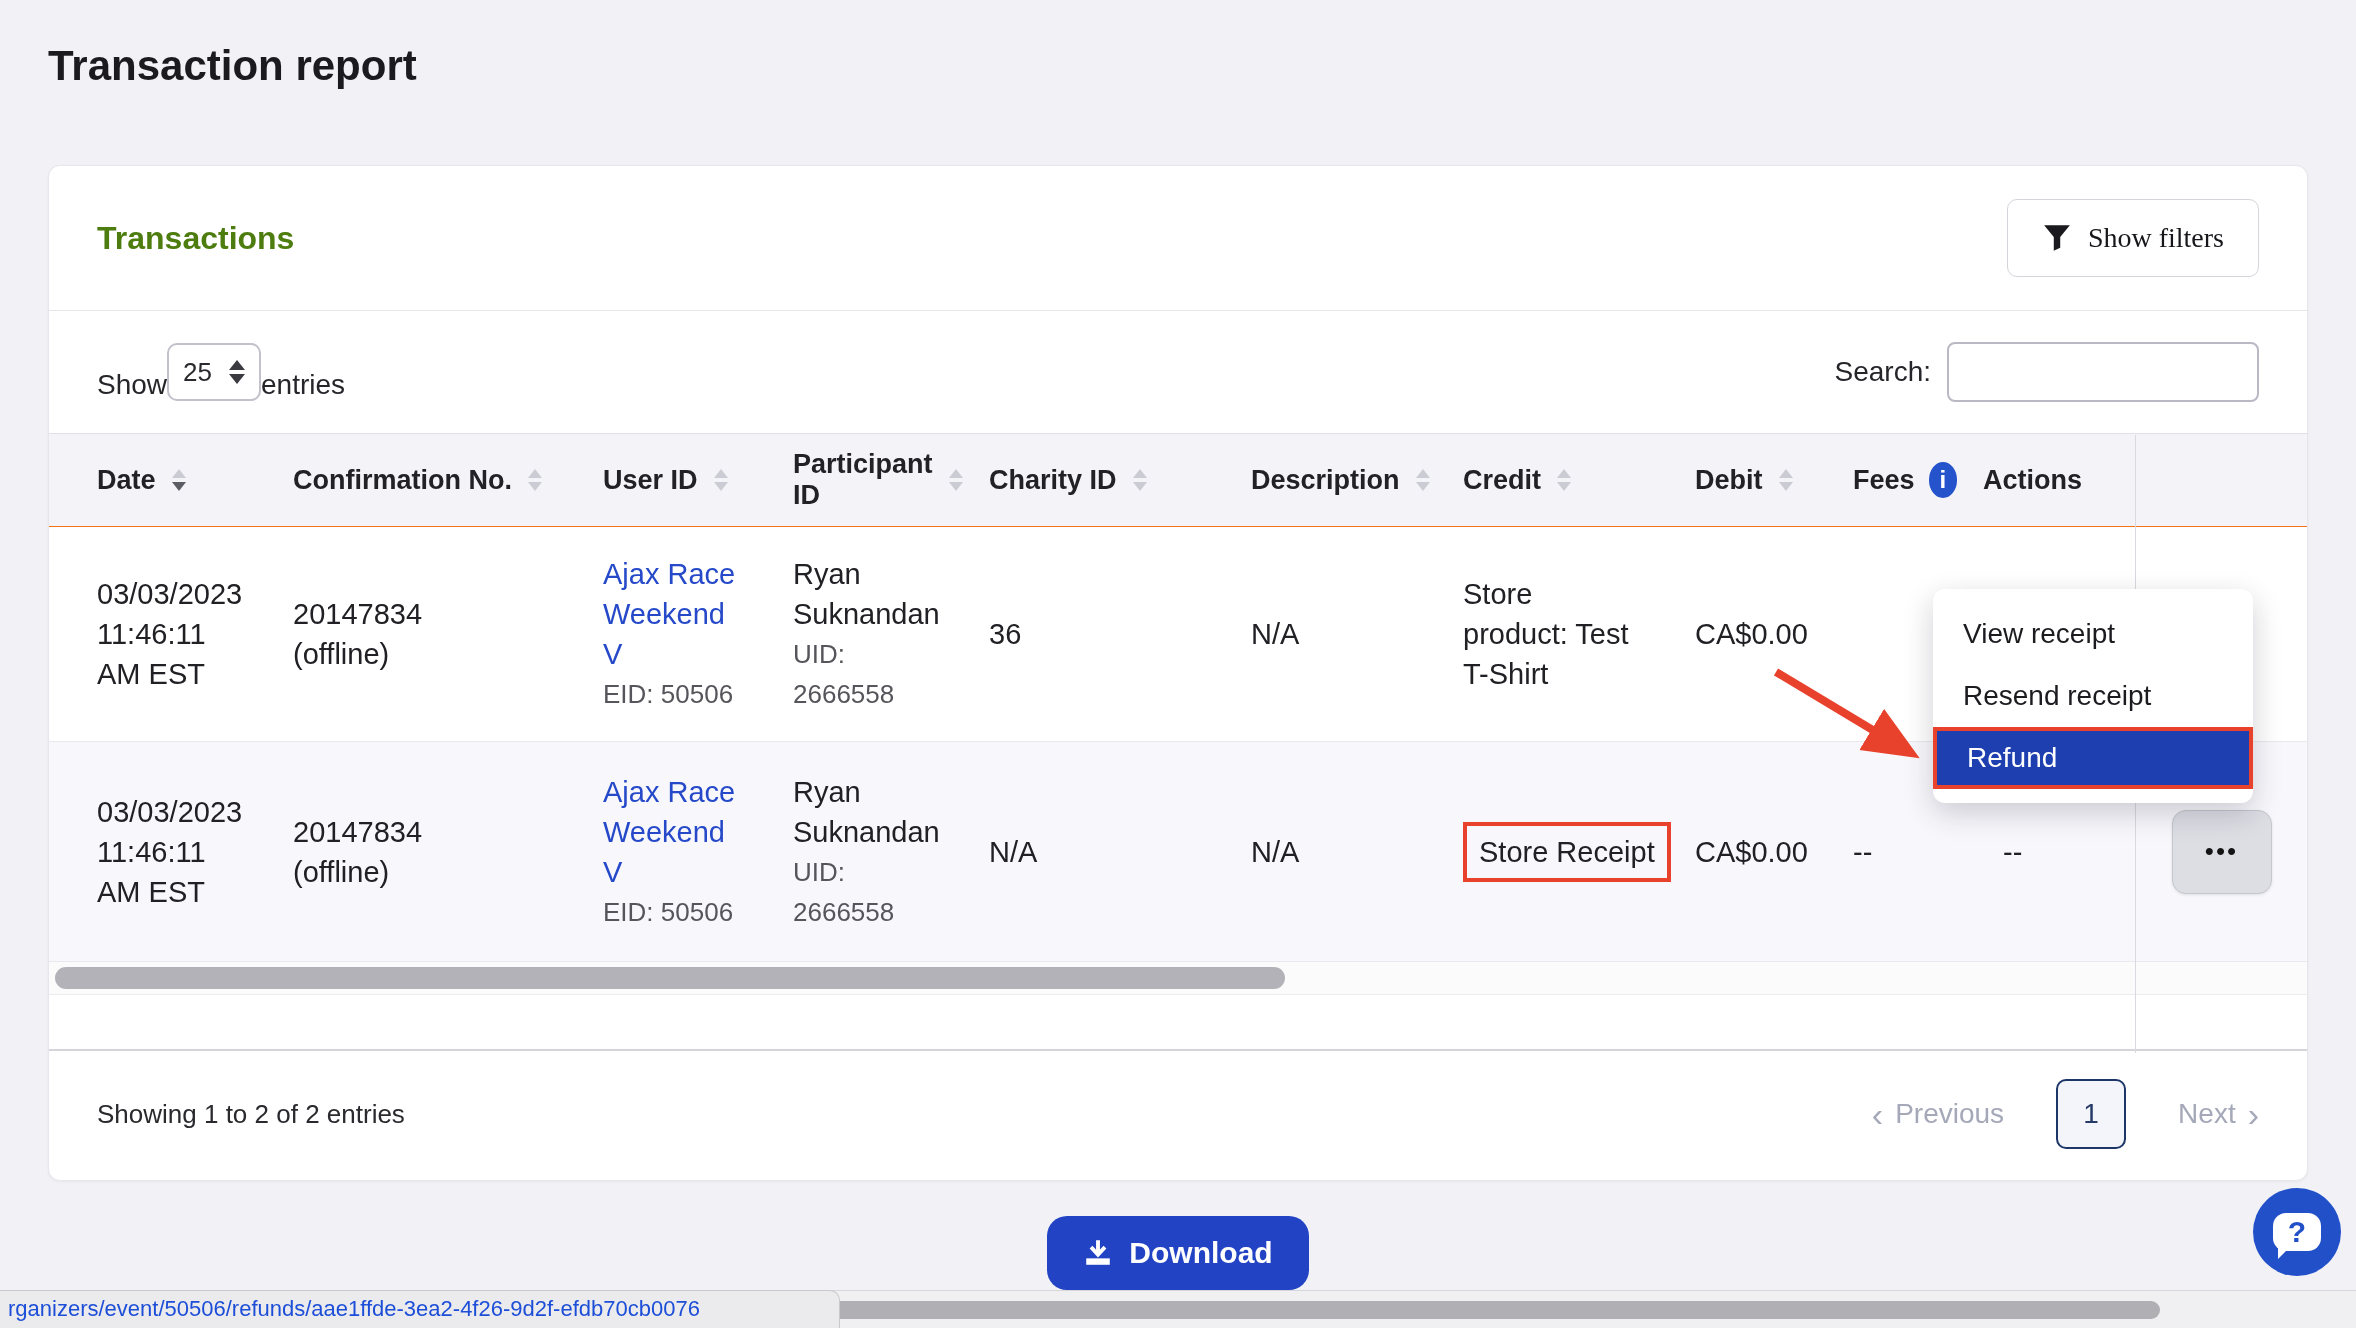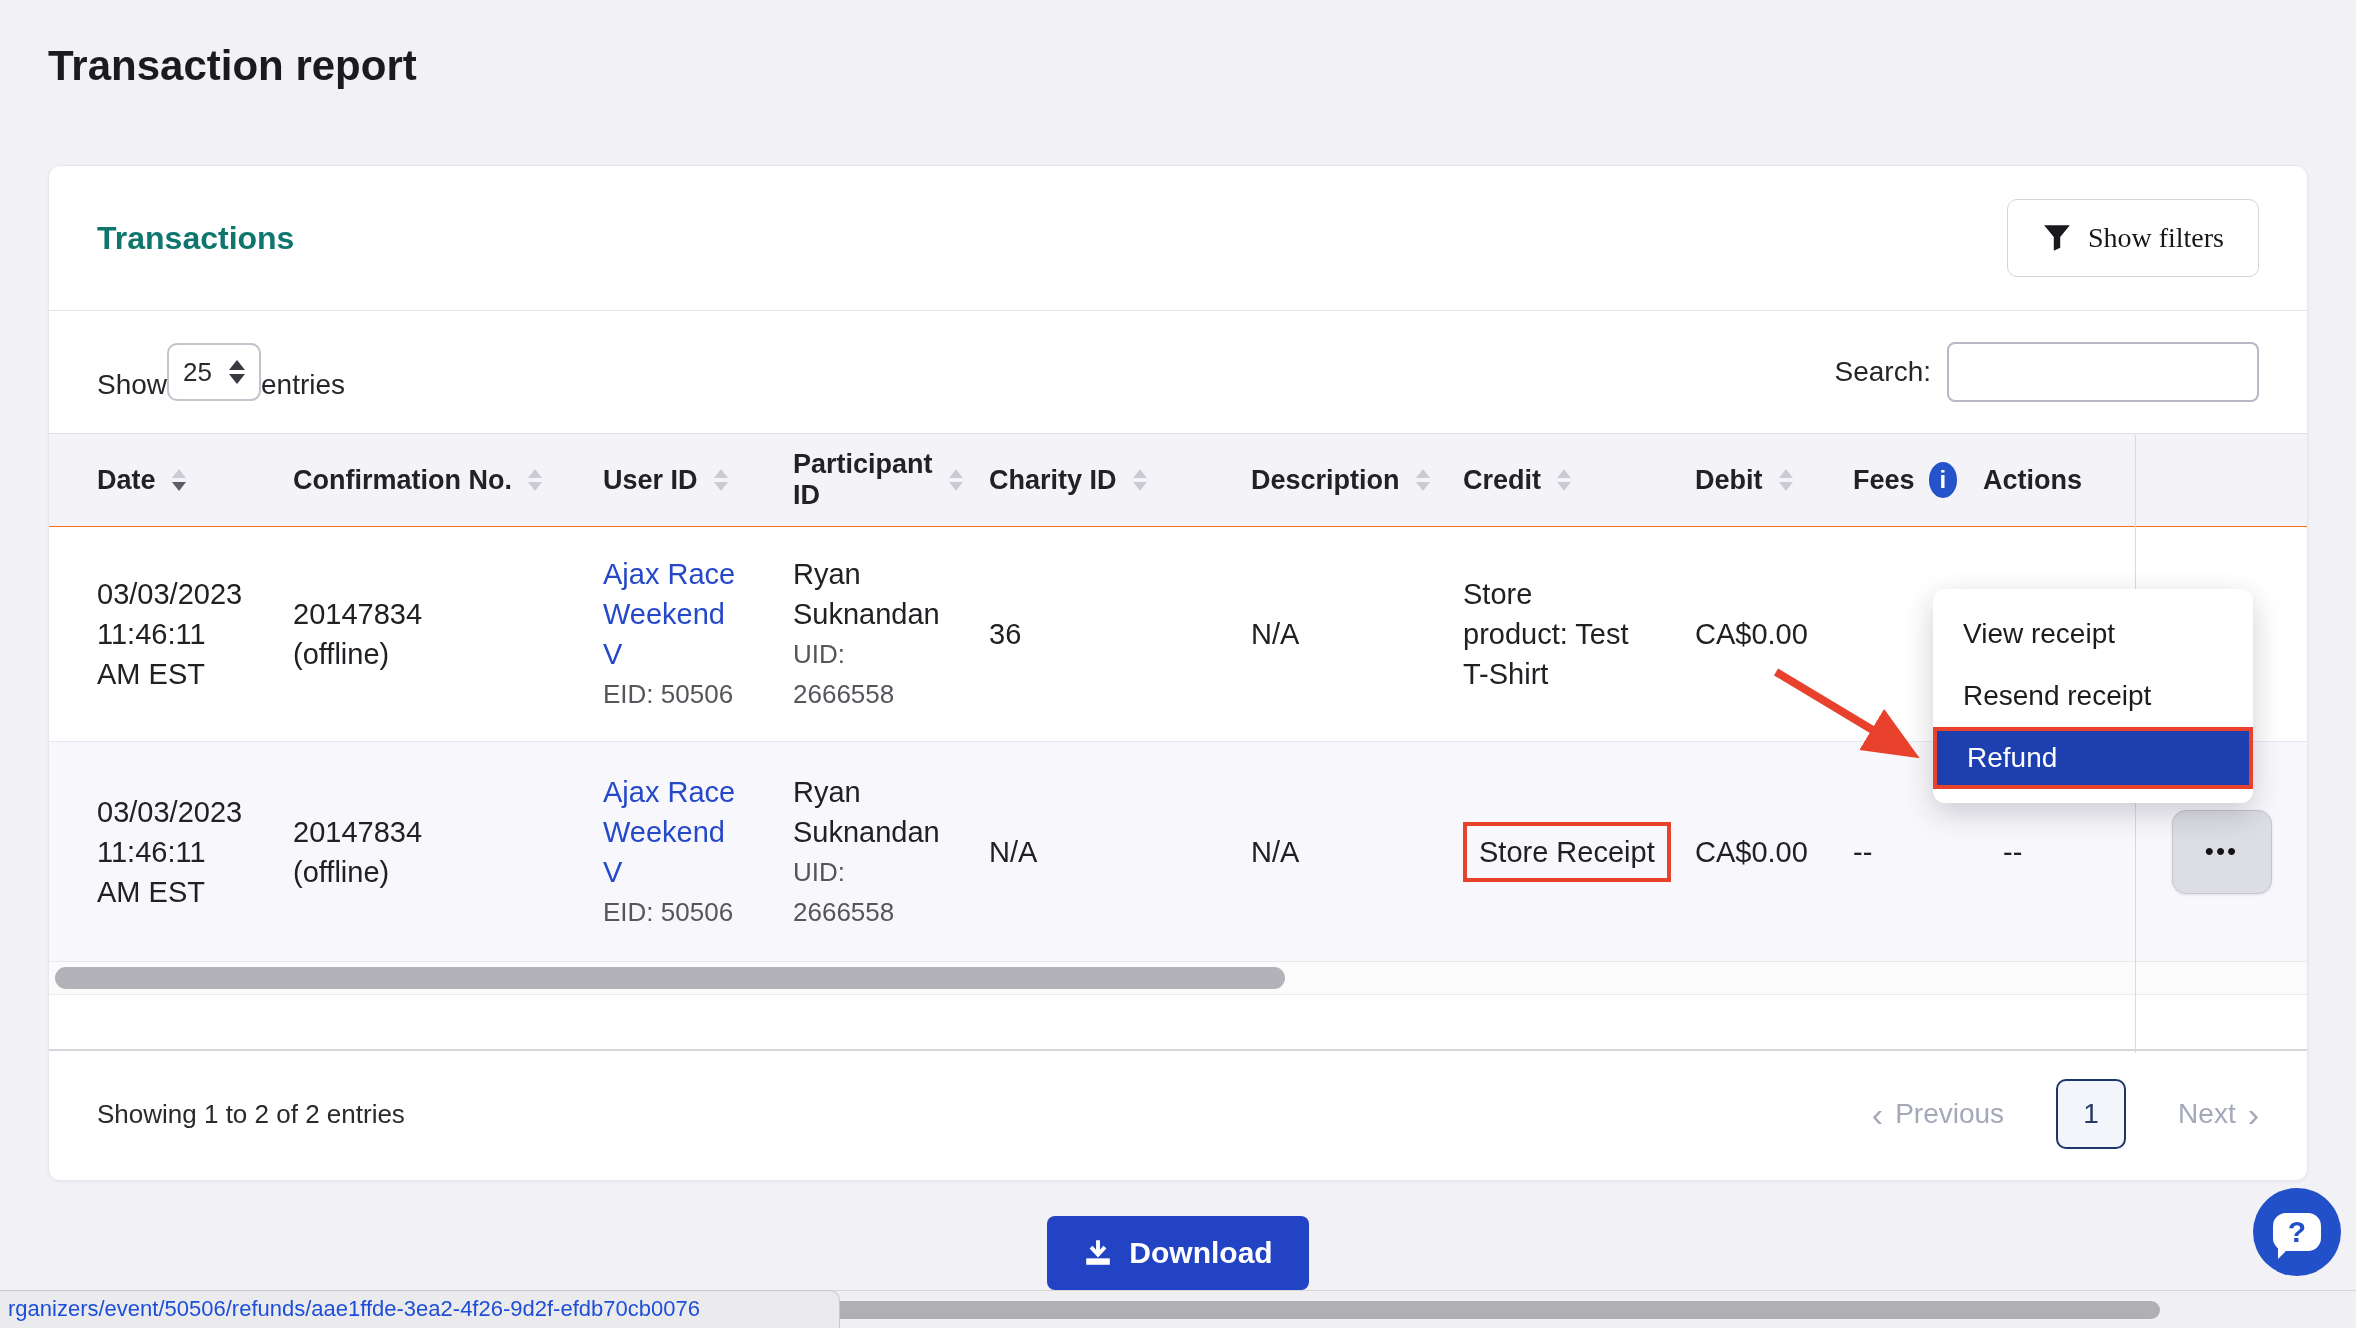--- a/index.html
+++ b/index.html
@@ -7,21 +7,21 @@
   body { font-family:"Liberation Sans","DejaVu Sans",sans-serif; background:#f2f2f6; color:#212125; }
   .page { position:relative; width:2356px; height:1328px; overflow:hidden; }
 
   .page-title { position:absolute; left:48px; top:42px; font-size:42px; font-weight:700; color:#1b1b1f; }
 
   .card { position:absolute; left:48px; top:165px; width:2260px; height:1016px; background:#fff;
           border:1px solid #e6e6ec; border-radius:12px; box-shadow:0 1px 3px rgba(20,20,40,.05); }
 
   .card-head { height:145px; display:flex; align-items:center; justify-content:space-between; padding:0 48px;
                border-bottom:1px solid #e5e5ea; }
-  .card-title { font-size:32px; font-weight:700; color:#0f766e; }
+  .card-title { font-size:32px; font-weight:700; color:#4d7c0f; }
   .btn-filters { display:flex; align-items:center; gap:16px; height:78px; padding:0 34px; background:#fff;
                  border:1px solid #d4d4db; border-radius:10px; font-size:28px; color:#17171b; cursor:pointer;
                  font-family:Liberation Serif, serif; }
 
   .controls { height:123px; display:flex; align-items:center; justify-content:space-between; padding:0 48px;
               border-bottom:1px solid #e0e0e6; }
   .length { display:flex; align-items:flex-end; gap:0; font-size:28px; color:#26262a; }
   .select { width:94px; height:58px; border:2px solid #c2c2cc; border-radius:10px; display:flex;
             align-items:center; justify-content:space-between; padding:0 14px; cursor:pointer; background:#fff; }
   .select .val { font-size:26px; color:#2a2a2e; }
@@ -68,21 +68,21 @@
 
   .card-foot { height:126px; display:flex; align-items:center; justify-content:space-between; padding:0 48px; }
   .foot-info { font-size:26px; color:#2a2a2e; }
   .pagination { display:flex; align-items:center; gap:52px; }
   .pg-nav { display:flex; align-items:center; gap:12px; font-size:28px; color:#a4a8b8; cursor:pointer; }
   .pg-nav .chev { font-size:34px; line-height:28px; }
   .pg-current { width:70px; height:70px; border:2px solid #1c3668; border-radius:10px; background:#f4f5fb;
                 display:flex; align-items:center; justify-content:center; font-size:28px; color:#253a66; cursor:pointer; }
 
   .btn-download { position:absolute; left:1047px; top:1216px; width:262px; height:74px; background:#2143c4;
-                  border:none; border-radius:8px; color:#fff; font-size:30px; font-weight:600; display:flex;
+                  border:none; border-radius:20px; color:#fff; font-size:30px; font-weight:600; display:flex;
                   align-items:center; justify-content:center; gap:16px; cursor:pointer; font-family:inherit; }
 
   .context-menu { position:absolute; left:1933px; top:589px; width:320px; background:#fff; border-radius:12px;
                   box-shadow:0 10px 30px rgba(20,20,40,.20); padding:14px 0; z-index:20; }
   .menu-item { height:62px; display:flex; align-items:center; padding-left:30px; font-size:28px; color:#1c1c20; cursor:pointer; }
   .menu-item.active { background:#1e3faf; color:#fff; border:4px solid #e8412c; }
 
   .annot-arrow { position:absolute; left:1758px; top:650px; z-index:25; pointer-events:none; }
 
   .bottom-bar { position:absolute; left:0; bottom:0; width:2356px; height:38px; background:#f0f0f2;

